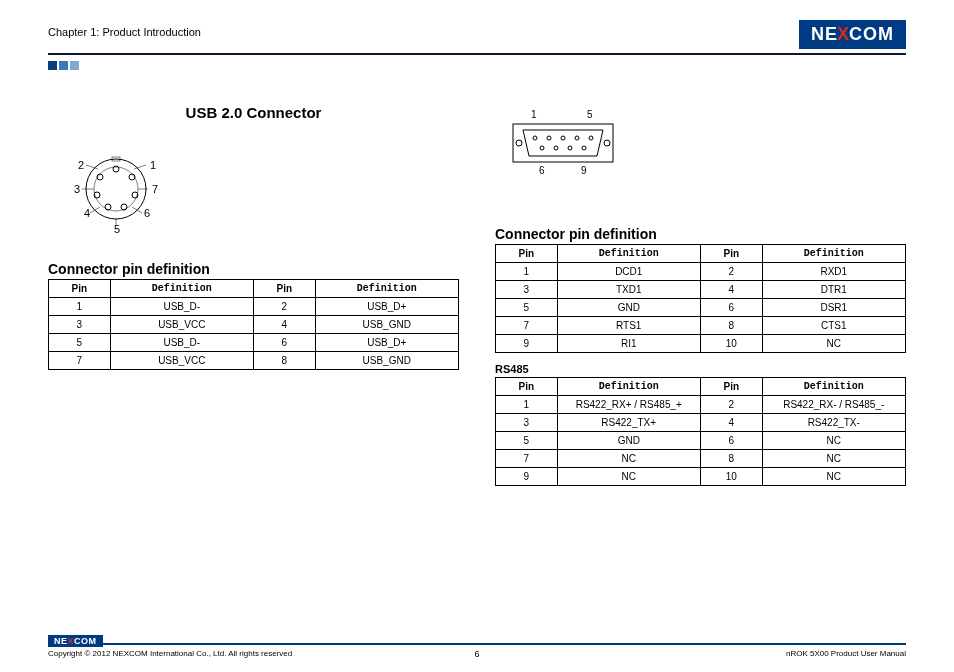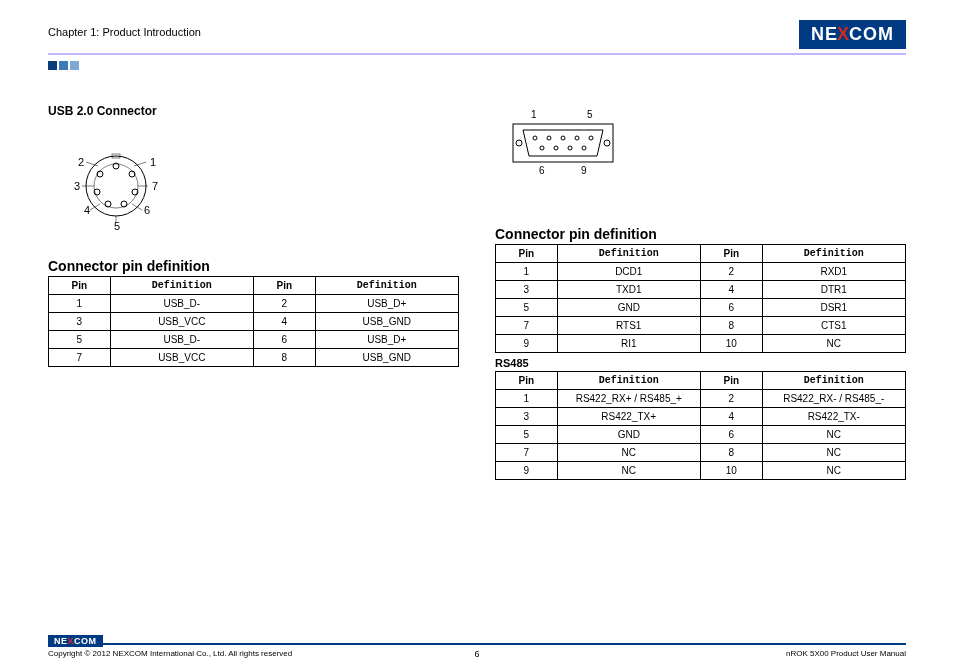--- a/index.html
+++ b/index.html
@@ -11,21 +11,21 @@
     position: relative;
     color: #000;
   }
   .page {
     padding: 20px 48px 0 48px;
   }
   .header {
     display: flex;
     justify-content: space-between;
     align-items: flex-start;
-    border-bottom: 2px solid #c4b5fd;
+    border-bottom: 2px solid #0f172a;
     padding-bottom: 4px;
     margin-bottom: 6px;
   }
   .chapter-title {
     font-size: 11px;
     font-weight: normal;
     padding-top: 6px;
   }
   .logo-box {
     background: #003a82;
@@ -46,37 +46,38 @@
   .sq { width: 9px; height: 9px; }
   .sq1 { background: #0a3d7a; }
   .sq2 { background: #3a7ab8; }
   .sq3 { background: #7fa8d4; }
   .content {
     display: flex;
     gap: 36px;
   }
   .col { flex: 1; }
   .section-title {
-    font-size: 12px;
+    font-size: 15px;
     font-weight: bold;
     margin-bottom: 18px;
+    text-align: center;
   }
   .connector-diagram {
     margin: 0 0 22px 8px;
     height: 100px;
   }
   .subheading {
     font-size: 14px;
     font-weight: bold;
     margin-bottom: 2px;
   }
   .table-label {
     font-size: 11px;
     font-weight: bold;
-    margin-top: 4px;
+    margin-top: 10px;
     margin-bottom: 2px;
   }
   table {
     border-collapse: collapse;
     width: 100%;
     font-size: 10px;
   }
   th, td {
     border: 1px solid #000;
     padding: 3px 8px;

